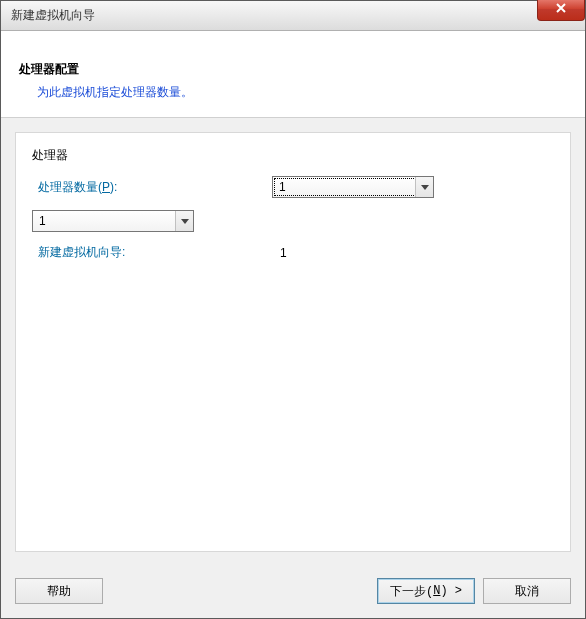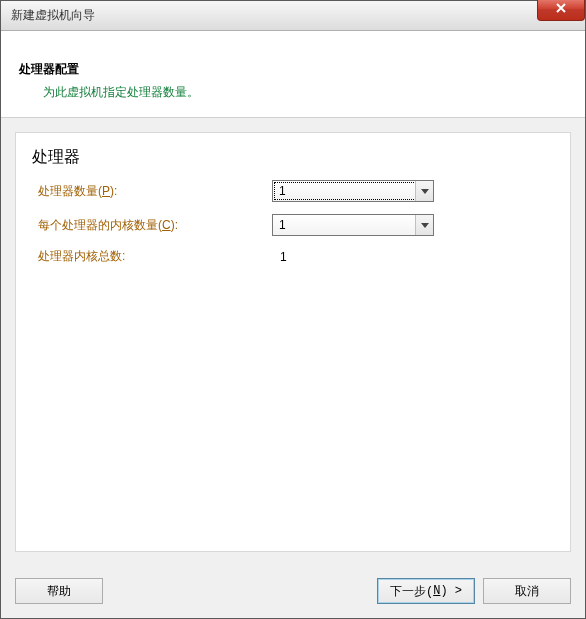--- a/index.html
+++ b/index.html
@@ -62,49 +62,49 @@
       padding: 30px 18px 16px 18px;
     }
     .header-title {
       font-size: 12px;
       font-weight: bold;
       color: #000;
       margin-bottom: 6px;
     }
     .header-subtitle {
       font-size: 12px;
-      color: #15803d;
-      margin-left: 24px;
+      color: #1d4ed8;
+      margin-left: 18px;
     }
     .content {
       flex: 1;
       padding: 14px 14px 0 14px;
       background: #f0f0f0;
     }
     .group-box {
       border: 1px solid #d8d8d8;
       background: #fff;
       padding: 14px 16px 18px 16px;
       position: relative;
       min-height: 420px;
     }
     .group-label {
-      font-size: 16px;
+      font-size: 12px;
       color: #000;
       margin-bottom: 12px;
     }
     .form-row {
       display: flex;
       align-items: center;
       margin-bottom: 12px;
     }
     .form-label {
       width: 240px;
       font-size: 12px;
-      color: #a16207;
+      color: #0369a1;
       padding-left: 6px;
     }
     .underline {
       text-decoration: underline;
     }
     .form-value {
       font-size: 12px;
       color: #000;
       padding-left: 8px;
     }
@@ -203,35 +203,32 @@
           <span>1</span>
           <div class="combo-arrow">
             <svg viewBox="0 0 8 5">
                 <path d="M0 0 L4 5 L8 0 Z" fill="#444"></path>
               </svg>
           </div>
         </div>
       </div>
 
       <div class="form-row">
-        <div class="form-label">
-          <span>每个处理器的内核数量(</span><span class="underline">C</span><span>):</span>
-        </div>
         <div class="combo">
           <span>1</span>
           <div class="combo-arrow">
             <svg viewBox="0 0 8 5">
                 <path d="M0 0 L4 5 L8 0 Z" fill="#444"></path>
               </svg>
           </div>
         </div>
       </div>
 
       <div class="form-row">
-        <div class="form-label">处理器内核总数:</div>
+        <div class="form-label">新建虚拟机向导:</div>
         <div class="form-value">1</div>
       </div>
     </div>
   </div>
 
   <div class="button-bar">
     <button class="btn">帮助</button>
     <div class="spacer"></div>
     <button class="btn default">
       <span>下一步(</span>

